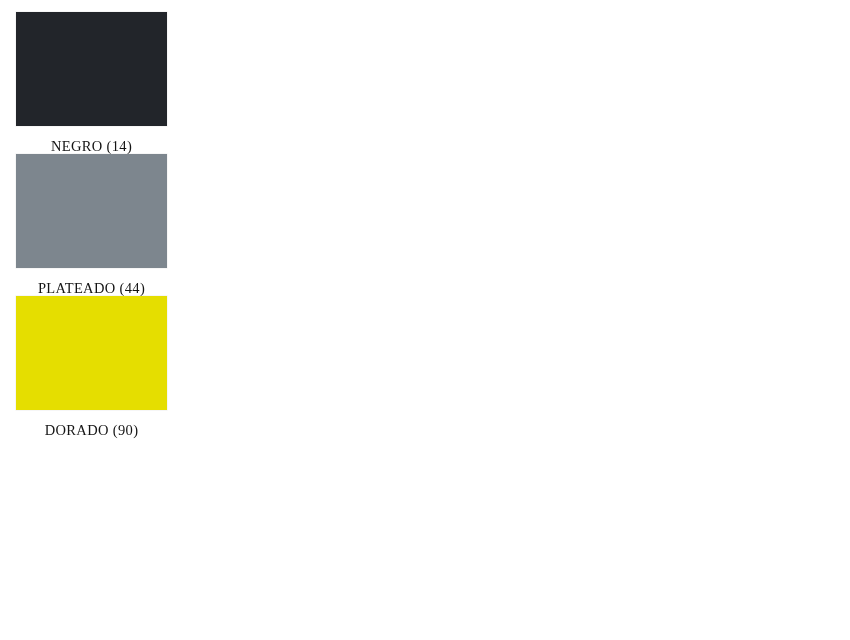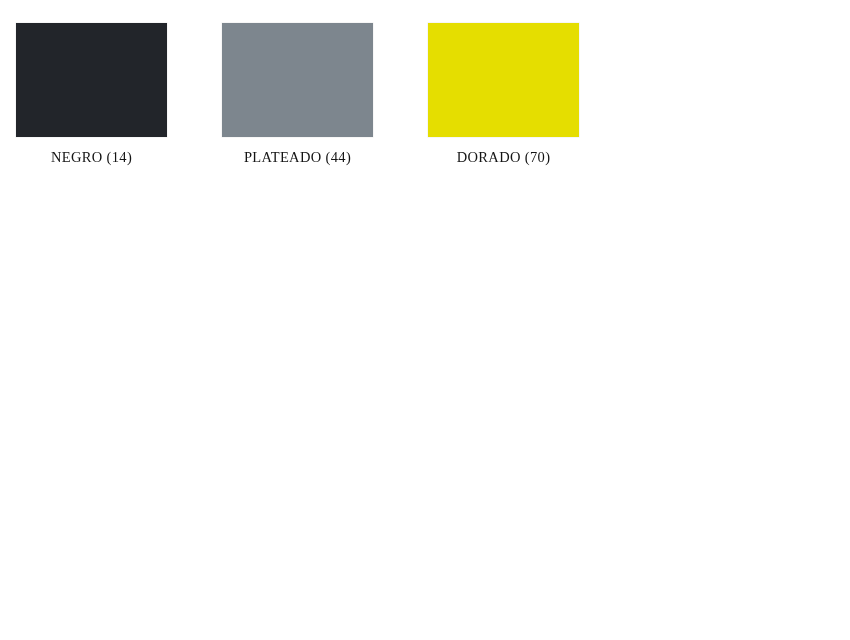--- a/index.html
+++ b/index.html
@@ -20,25 +20,24 @@
     left: 0;
     top: 0;
     width: 850px;
     height: 640px;
     background: #ffffff;
   }
 
   .swatch-row {
     position: absolute;
     left: 16px;
-    top: 23px;
+    top: 12px;
     display: flex;
-    flex-direction: row;
+    flex-direction: column;
     align-items: flex-start;
-    gap: 44px;
   }
 
   .swatch-cell {
     display: flex;
     flex-direction: column;
     align-items: center;
     width: 151px;
     margin-right: 11px;
   }
 
@@ -76,17 +75,17 @@
       <div class="swatch-label">NEGRO (14)</div>
     </div>
 
     <div class="swatch-cell">
       <div class="swatch-chip" style="background-color: rgb(125, 134, 142);"></div>
       <div class="swatch-label">PLATEADO (44)</div>
     </div>
 
     <div class="swatch-cell">
       <div class="swatch-chip" style="background-color: rgb(229, 222, 0);"></div>
-      <div class="swatch-label">DORADO (70)</div>
+      <div class="swatch-label">DORADO (90)</div>
     </div>
 
   </div>
 </div>
 
 </body></html>

